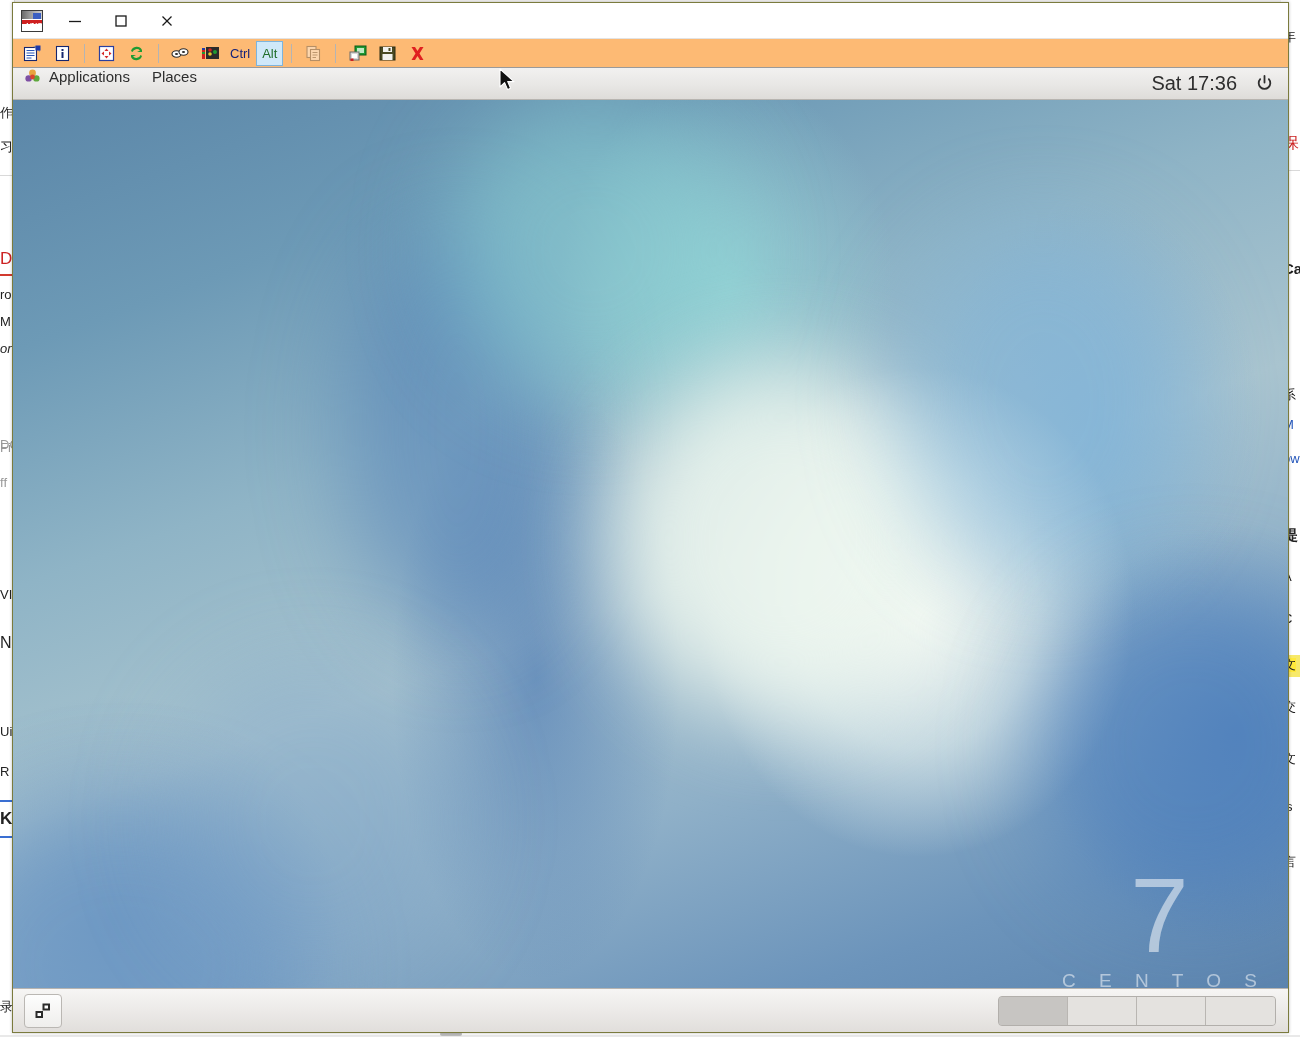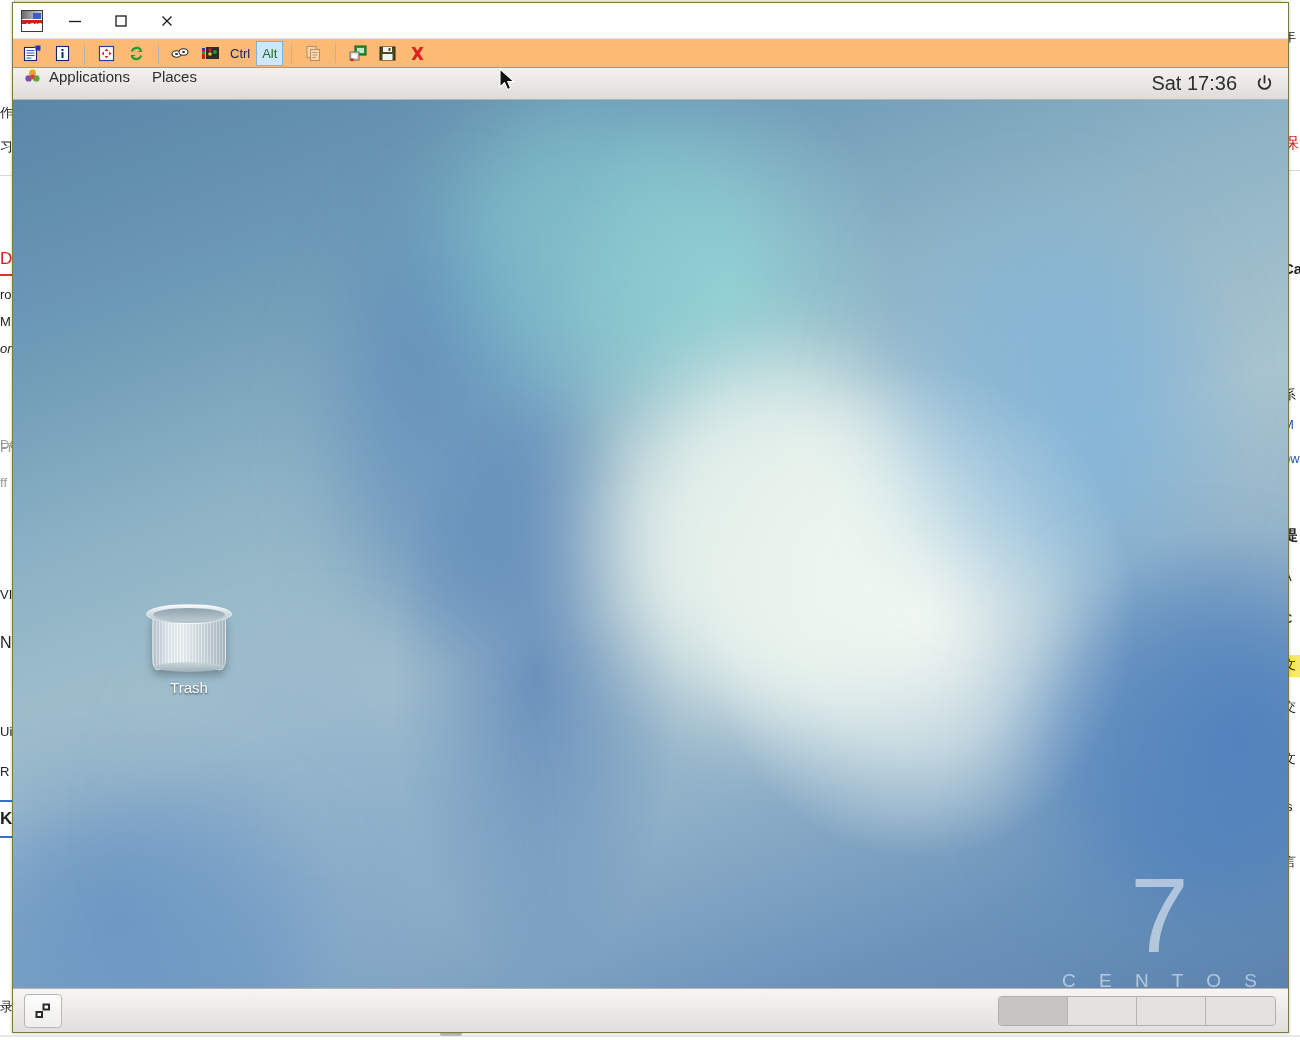--- a/index.html
+++ b/index.html
@@ -644,31 +644,20 @@
       <div class="wp-blob" style="left:330px; top:120px; width:230px; height:420px; background:rgba(68,118,180,0.45);"></div>
       <div class="wp-blob" style="left:430px; top:0px; width:300px; height:300px; background:rgba(140,214,214,0.5);"></div>
       <div class="wp-blob" style="left:600px; top:260px; width:340px; height:360px; background:rgba(240,248,240,0.85);"></div>
       <div class="wp-blob" style="left:880px; top:120px; width:300px; height:360px; background:rgba(126,180,220,0.45);"></div>
       <div class="wp-blob" style="left:1020px; top:480px; width:320px; height:330px; background:rgba(74,126,190,0.5);"></div>
       <div class="wp-blob" style="left:-80px; top:700px; width:380px; height:330px; background:rgba(100,146,196,0.5);"></div>
       <div class="wp-blob" style="left:150px; top:560px; width:300px; height:320px; background:rgba(120,160,200,0.35);"></div>
 
 
 
-      <div class="desk-icon" style="left:116px; top:498px;">
-        <div class="icon-art">
-          <div class="trash-wrap">
-            <div class="trash-can"></div>
-            <div class="trash-bottom"></div>
-            <div class="trash-rim"></div>
-            <div class="trash-hole"></div>
-          </div>
-        </div>
-        <div class="label">Trash</div>
-      </div>
 
       <div class="centos-brand">
         <div class="centos-seven">7</div>
         <div class="centos-word">C E N T O S</div>
       </div>
     </div>
 
     <div class="gnome-top-panel">
       <div class="panel-item">
         <span class="gnome-foot">

